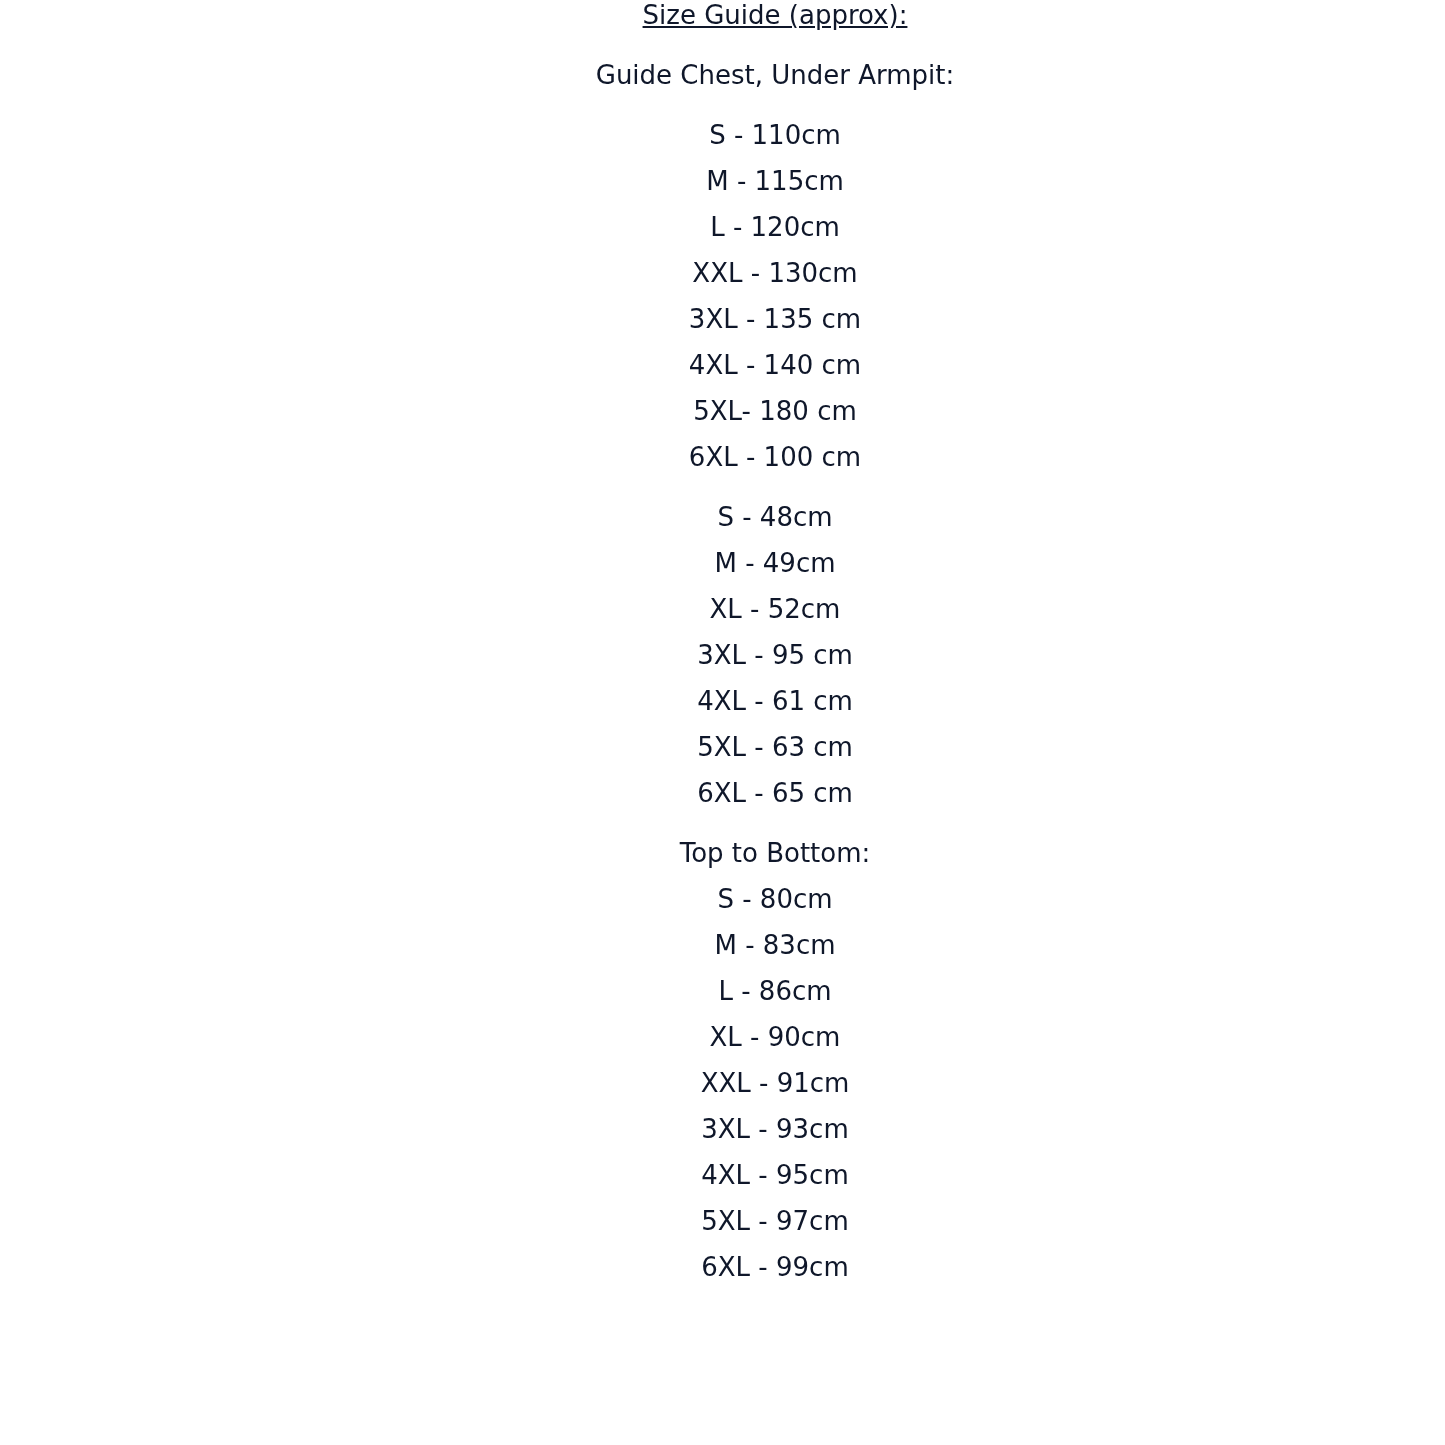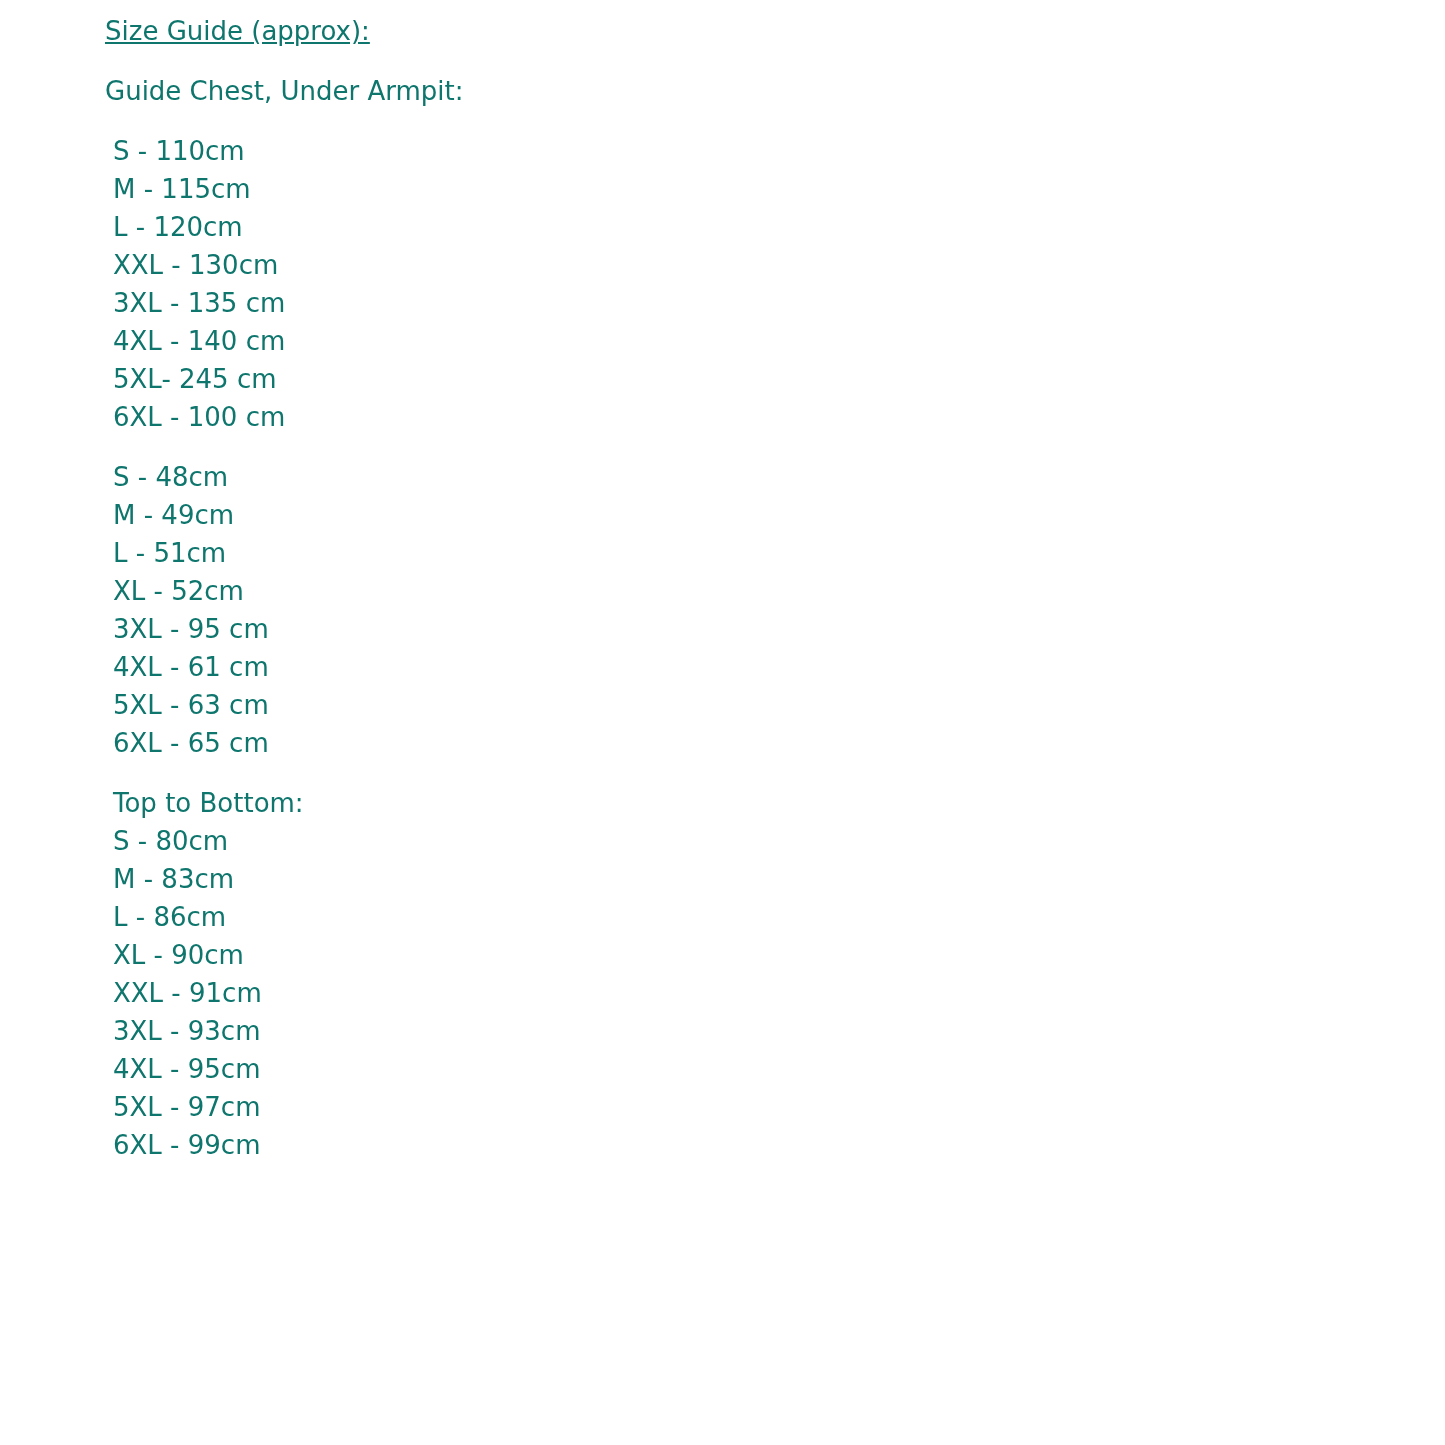--- a/index.html
+++ b/index.html
@@ -8,63 +8,62 @@
     background: #ffffff;
   }
   body {
     width: 1445px;
     height: 1445px;
     overflow: hidden;
     font-family: "DejaVu Sans", "Liberation Sans", sans-serif;
   }
   .content {
     margin-left: 105px;           
-    padding-top: 16px;
-    text-align: left;
-    color: #0f766e;
+    padding-top: 0;
+    text-align: center;
+    color: #0f172a;
     font-size: 26px;
     line-height: 30px;
   }
   .para {
     margin: 30px 0 0 0;           
   }
   .para:first-child {
     margin-top: 0;
   }
   .title {
     text-decoration: underline;
   }
   .row, .heading-row { 
-    margin: 8px;
+    margin: 16px;
   }
 </style>
 </head>
 <body>
 
 <div class="content">
 
   <div class="para title">Size Guide (approx):</div>
 
   <div class="para">Guide Chest, Under Armpit:</div>
   <div class="para">
     <div class="row">S - 110cm</div>
     <div class="row">M - 115cm</div>
     <div class="row">L - 120cm</div>
     <div class="row">XXL - 130cm</div>
     <div class="row">3XL - 135 cm</div>
     <div class="row">4XL - 140 cm</div>
-    <div class="row">5XL- 245 cm</div>
+    <div class="row">5XL- 180 cm</div>
     <div class="row">6XL - 100 cm</div>
   </div>
 
 
   <div class="para">
     <div class="row">S - 48cm</div>
     <div class="row">M - 49cm</div>
-    <div class="row">L - 51cm</div>
     <div class="row">XL - 52cm</div>
     <div class="row">3XL - 95 cm</div>
     <div class="row">4XL - 61 cm</div>
     <div class="row">5XL - 63 cm</div>
     <div class="row">6XL - 65 cm</div>
   </div>
 
   <div class="para">
     <div class="heading-row">Top to Bottom:</div>
     <div class="row">S - 80cm</div>

